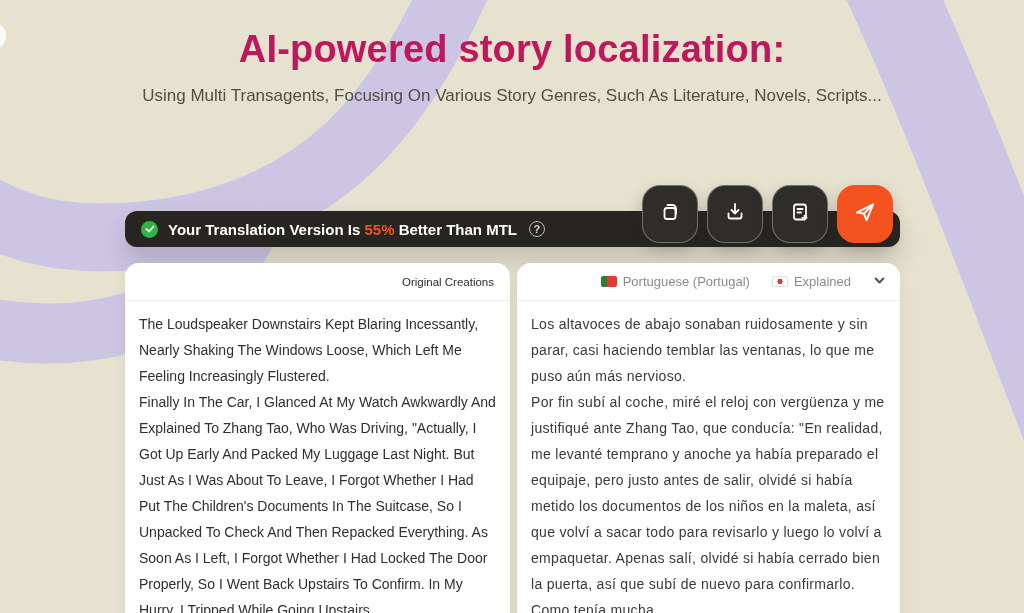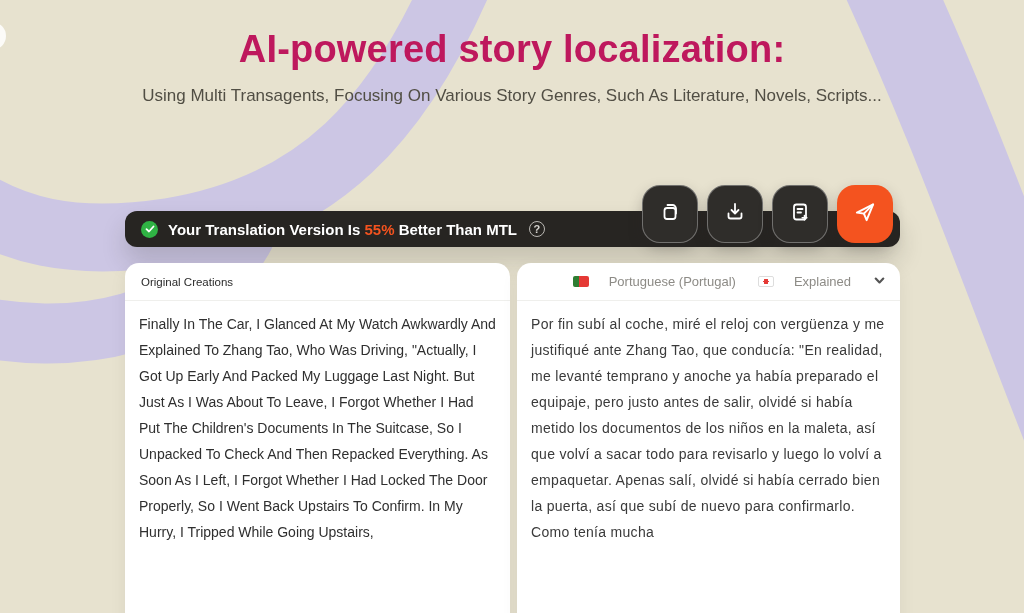--- a/index.html
+++ b/index.html
@@ -52,26 +52,26 @@
   
   .panels{position:absolute; left:125px; top:263px; width:775px; display:flex; gap:7px; z-index:3;}
   .panel{
     background:#ffffff; border-radius:14px; height:390px; box-sizing:border-box;
     box-shadow:0 6px 18px rgba(0,0,0,.06); overflow:hidden;
   }
   .panel.left{width:385px;}
   .panel.right{width:383px;}
   .panel-header{
     height:38px; display:flex; align-items:center; padding:0 16px;
-    border-bottom:1px solid #efefec; box-sizing:border-box;
+    border-bottom:1px solid #efefec; box-sizing:border-box;justify-content:flex-end;
   }
   .panel-title{font-size:11.5px; color:#2b2b2b; font-weight:500;}
   .panel.right .panel-header{justify-content:flex-end; gap:22px; padding:0 14px;}
   .tab{
-    position:relative; height:100%; display:flex; align-items:center; gap:20px;
+    position:relative; height:100%; display:flex; align-items:center; gap:6px;
     font-size:13px; color:#8d8b86; cursor:pointer; white-space:nowrap;
   }
   .tab.active{color:#1f1f1f; font-weight:700;}
   .tab.active::after{
     content:""; position:absolute; left:0; right:0; bottom:-1px; height:2px;
     background:#f4531f; border-radius:1px;
   }
   .flag{width:16px; height:11px; border-radius:2px; display:inline-block; flex:0 0 auto;}
   .flag.pt{background:linear-gradient(90deg,#2e7d32 0 38%,#e53935 38% 100%);}
   .flag.es{background:linear-gradient(180deg,#d32f2f 0 27%,#ffc107 27% 73%,#d32f2f 73% 100%);}
@@ -150,20 +150,21 @@
     </div>
   </div>
 
   <div class="panels">
 
     <section class="panel left">
       <div class="panel-header">
         <span class="panel-title">Original Creations</span>
       </div>
       <div class="panel-body">
+        <p>The Loudspeaker Downstairs Kept Blaring Incessantly, Nearly Shaking The Windows Loose, Which Left Me Feeling Increasingly Flustered.</p>
         <p>Finally In The Car, I Glanced At My Watch Awkwardly And Explained To Zhang Tao, Who Was Driving, "Actually, I Got Up Early And Packed My Luggage Last Night. But Just As I Was About To Leave, I Forgot Whether I Had Put The Children's Documents In The Suitcase, So I Unpacked To Check And Then Repacked Everything. As Soon As I Left, I Forgot Whether I Had Locked The Door Properly, So I Went Back Upstairs To Confirm. In My Hurry, I Tripped While Going Upstairs,</p>
       </div>
     </section>
 
     <section class="panel right">
       <div class="panel-header">
         <div class="tab">
           <span class="flag pt"></span>
           <span>Portuguese (Portugal)</span>
         </div>
@@ -173,18 +174,19 @@
         </div>
         <div class="chevron">
           <span>
             <svg width="13" height="13" viewBox="0 0 12 12">
                 <polyline points="2.5,4.2 6,7.8 9.5,4.2"></polyline>
               </svg>
           </span>
         </div>
       </div>
       <div class="panel-body">
+        <p>Los altavoces de abajo sonaban ruidosamente y sin parar, casi haciendo temblar las ventanas, lo que me puso aún más nervioso.</p>
         <p>Por fin subí al coche, miré el reloj con vergüenza y me justifiqué ante Zhang Tao, que conducía: "En realidad, me levanté temprano y anoche ya había preparado el equipaje, pero justo antes de salir, olvidé si había metido los documentos de los niños en la maleta, así que volví a sacar todo para revisarlo y luego lo volví a empaquetar. Apenas salí, olvidé si había cerrado bien la puerta, así que subí de nuevo para confirmarlo. Como tenía mucha</p>
       </div>
     </section>
 
   </div>
 </div>
 
 </body></html>

